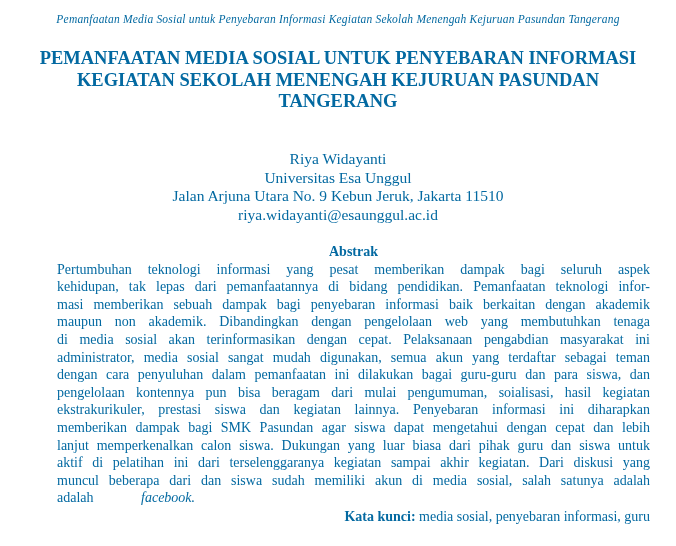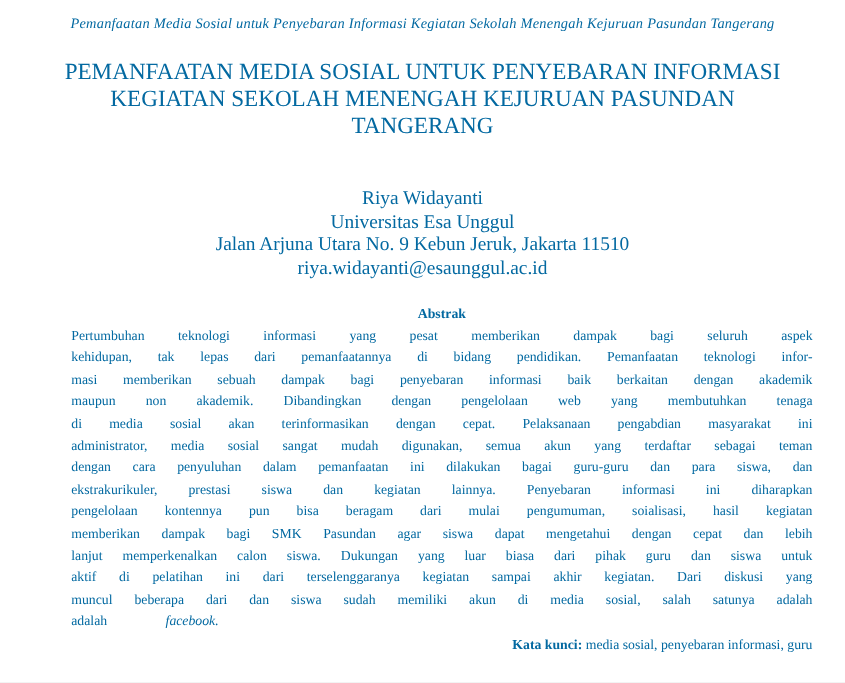--- a/index.html
+++ b/index.html
@@ -19,37 +19,37 @@
     text-align: center;
     font-style: italic;
     font-size: 11.5px;
     line-height: 14px;
     letter-spacing: 0.2px;
   }
   .title {
     position: absolute;
     top: 48px; left: 0; right: 0;
     text-align: center;
-    font-weight: normal;
+    font-weight: bold;
     font-size: 18.5px;
     line-height: 21.5px;
   }
   .authors {
     position: absolute;
     top: 150px; left: 0; right: 0;
     text-align: center;
     font-size: 15.5px;
     line-height: 18.5px;
   }
   .body-block {
     position: absolute;
     top: 243px;
     left: 57px;
     width: 593px;
-    font-size: 11px;
+    font-size: 14px;
     line-height: 17.6px;
   }
   .abstract-heading {
     text-align: center;
     font-weight: bold;
   }
   .abs-line {
     text-align: justify;
     text-align-last: justify;
     white-space: normal;
@@ -82,22 +82,22 @@
   <div class="body-block">
     <div class="abstract-heading">Abstrak</div>
 
     <div class="abs-line">Pertumbuhan teknologi informasi yang pesat memberikan dampak bagi seluruh aspek</div>
     <div class="abs-line">kehidupan, tak lepas dari pemanfaatannya di bidang pendidikan. Pemanfaatan teknologi infor-</div>
     <div class="abs-line">masi memberikan sebuah dampak bagi penyebaran informasi baik berkaitan dengan akademik</div>
     <div class="abs-line">maupun non akademik. Dibandingkan dengan pengelolaan web yang membutuhkan tenaga</div>
     <div class="abs-line">di media sosial akan terinformasikan dengan cepat. Pelaksanaan pengabdian masyarakat ini</div>
     <div class="abs-line">administrator, media sosial sangat mudah digunakan, semua akun yang terdaftar sebagai teman</div>
     <div class="abs-line">dengan cara penyuluhan dalam pemanfaatan ini dilakukan bagai guru-guru dan para siswa, dan</div>
+    <div class="abs-line">pengelolaan kontennya pun bisa beragam dari mulai pengumuman, soialisasi, hasil kegiatan</div>
     <div class="abs-line">ekstrakurikuler, prestasi siswa dan kegiatan lainnya. Penyebaran informasi ini diharapkan</div>
-    <div class="abs-line">pengelolaan kontennya pun bisa beragam dari mulai pengumuman, soialisasi, hasil kegiatan</div>
     <div class="abs-line">memberikan dampak bagi SMK Pasundan agar siswa dapat mengetahui dengan cepat dan lebih</div>
     <div class="abs-line">lanjut memperkenalkan calon siswa. Dukungan yang luar biasa dari pihak guru dan siswa untuk</div>
     <div class="abs-line">aktif di pelatihan ini dari terselenggaranya kegiatan sampai akhir kegiatan. Dari diskusi yang</div>
     <div class="abs-line">muncul beberapa dari dan siswa sudah memiliki akun di media sosial, salah satunya adalah</div>
 
     <div class="abs-last"><span>adalah </span><span class="it">facebook.</span></div>
 
     <div class="keywords">
       <span class="kw-label">Kata kunci:</span>
       <span>media sosial, penyebaran informasi, guru</span>

